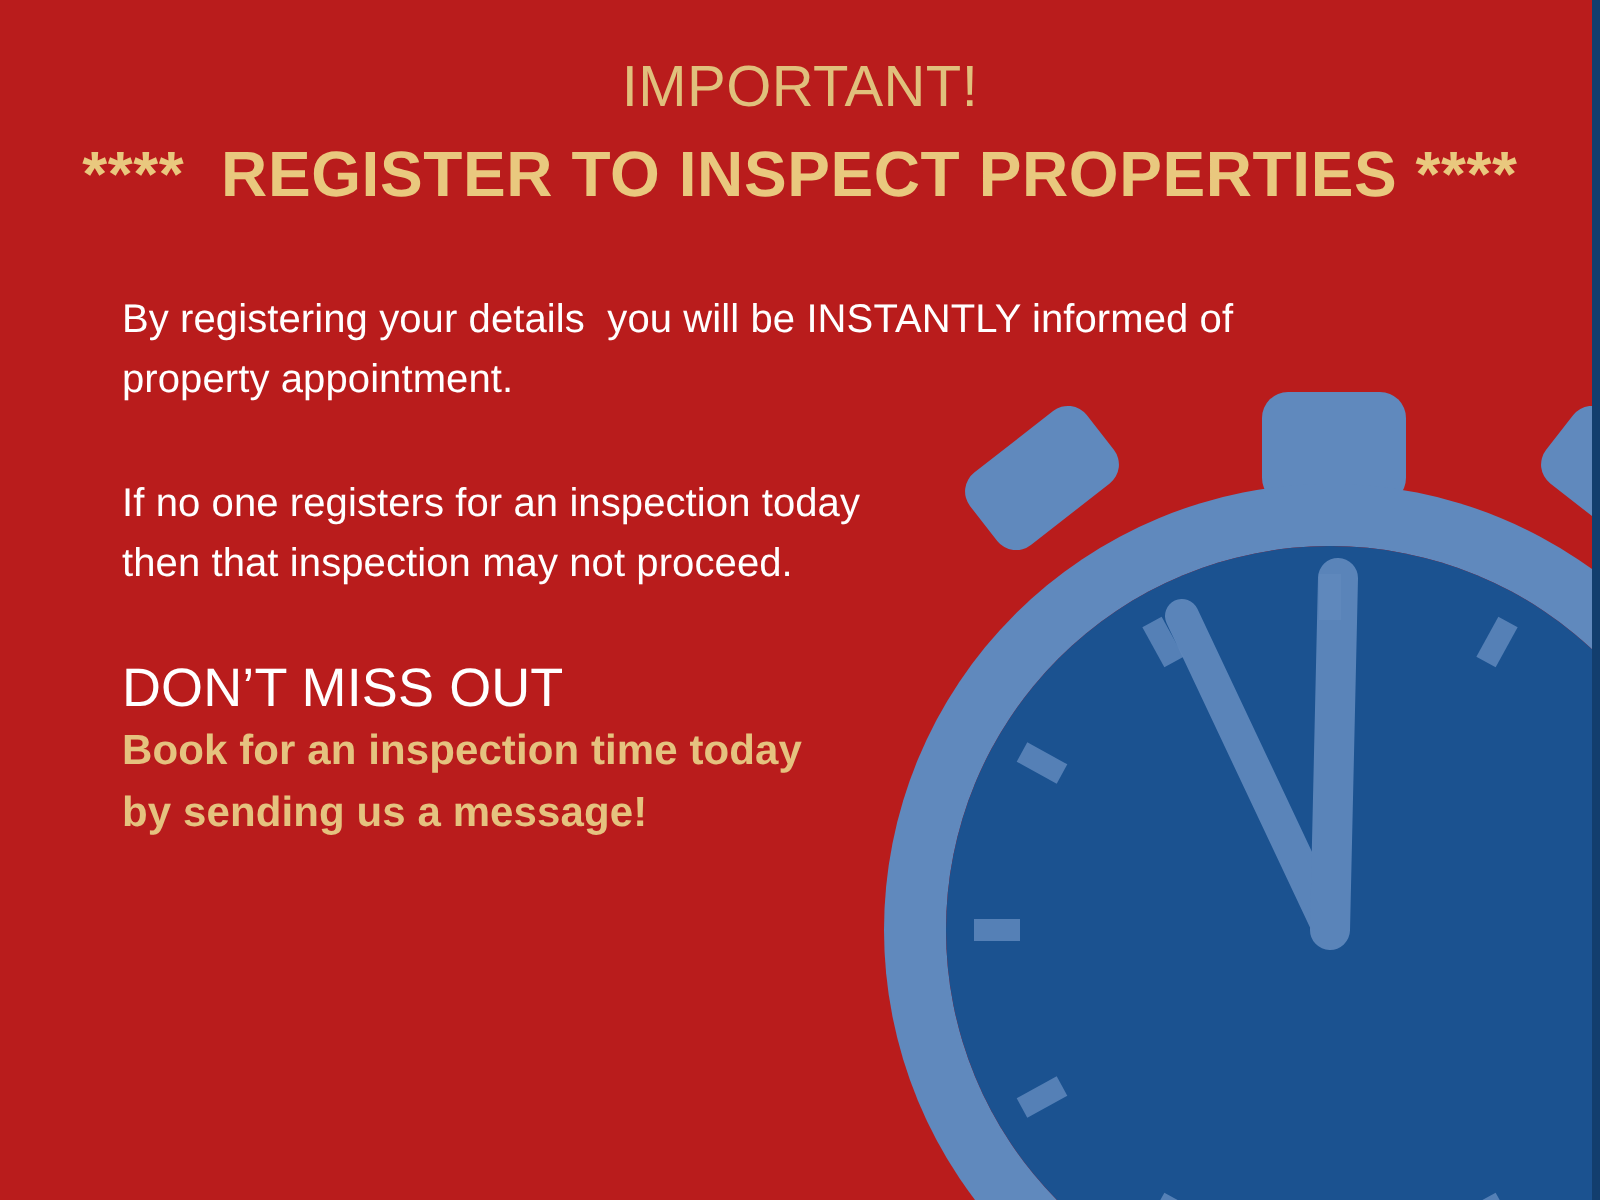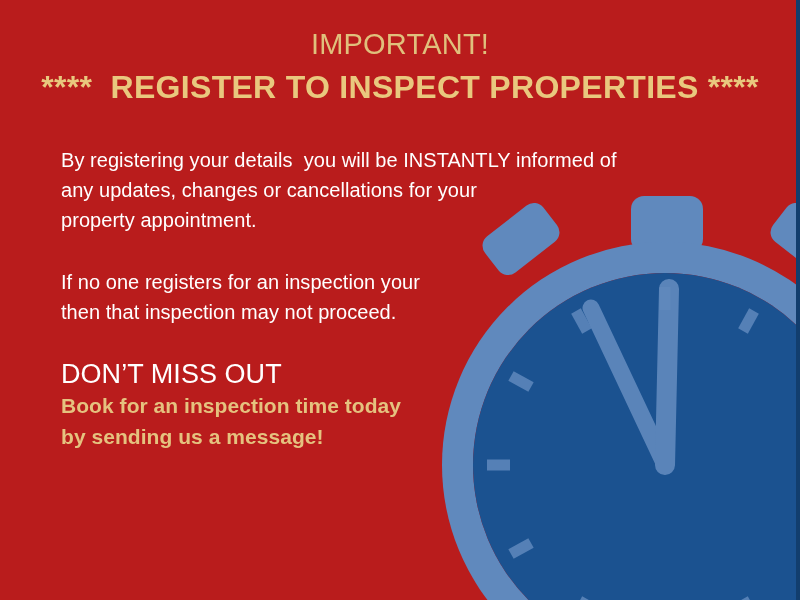--- a/index.html
+++ b/index.html
@@ -163,28 +163,27 @@
 
   <div class="heading-block">
     <div class="heading-line1">IMPORTANT!</div>
     <div class="heading-line2">****  REGISTER TO INSPECT PROPERTIES ****</div>
   </div>
 
   <div class="body-block">
 
     <div class="para">
       <div class="para-line">By registering your details  you will be INSTANTLY informed of</div>
-      <div class="para-line">any updates, changes or cancellations for your</div>
       <div class="para-line">property appointment.</div>
     </div>
 
     <div class="spacer-1"></div>
 
     <div class="para">
-      <div class="para-line">If no one registers for an inspection your</div>
+      <div class="para-line">If no one registers for an inspection today</div>
       <div class="para-line">then that inspection may not proceed.</div>
     </div>
 
     <div class="spacer-2"></div>
 
     <div class="para">
       <div class="cta-line-plain">DON’T MISS OUT</div>
       <div class="cta-line-gold">Book for an inspection time today</div>
       <div class="cta-line-gold">by sending us a message!</div>
     </div>

